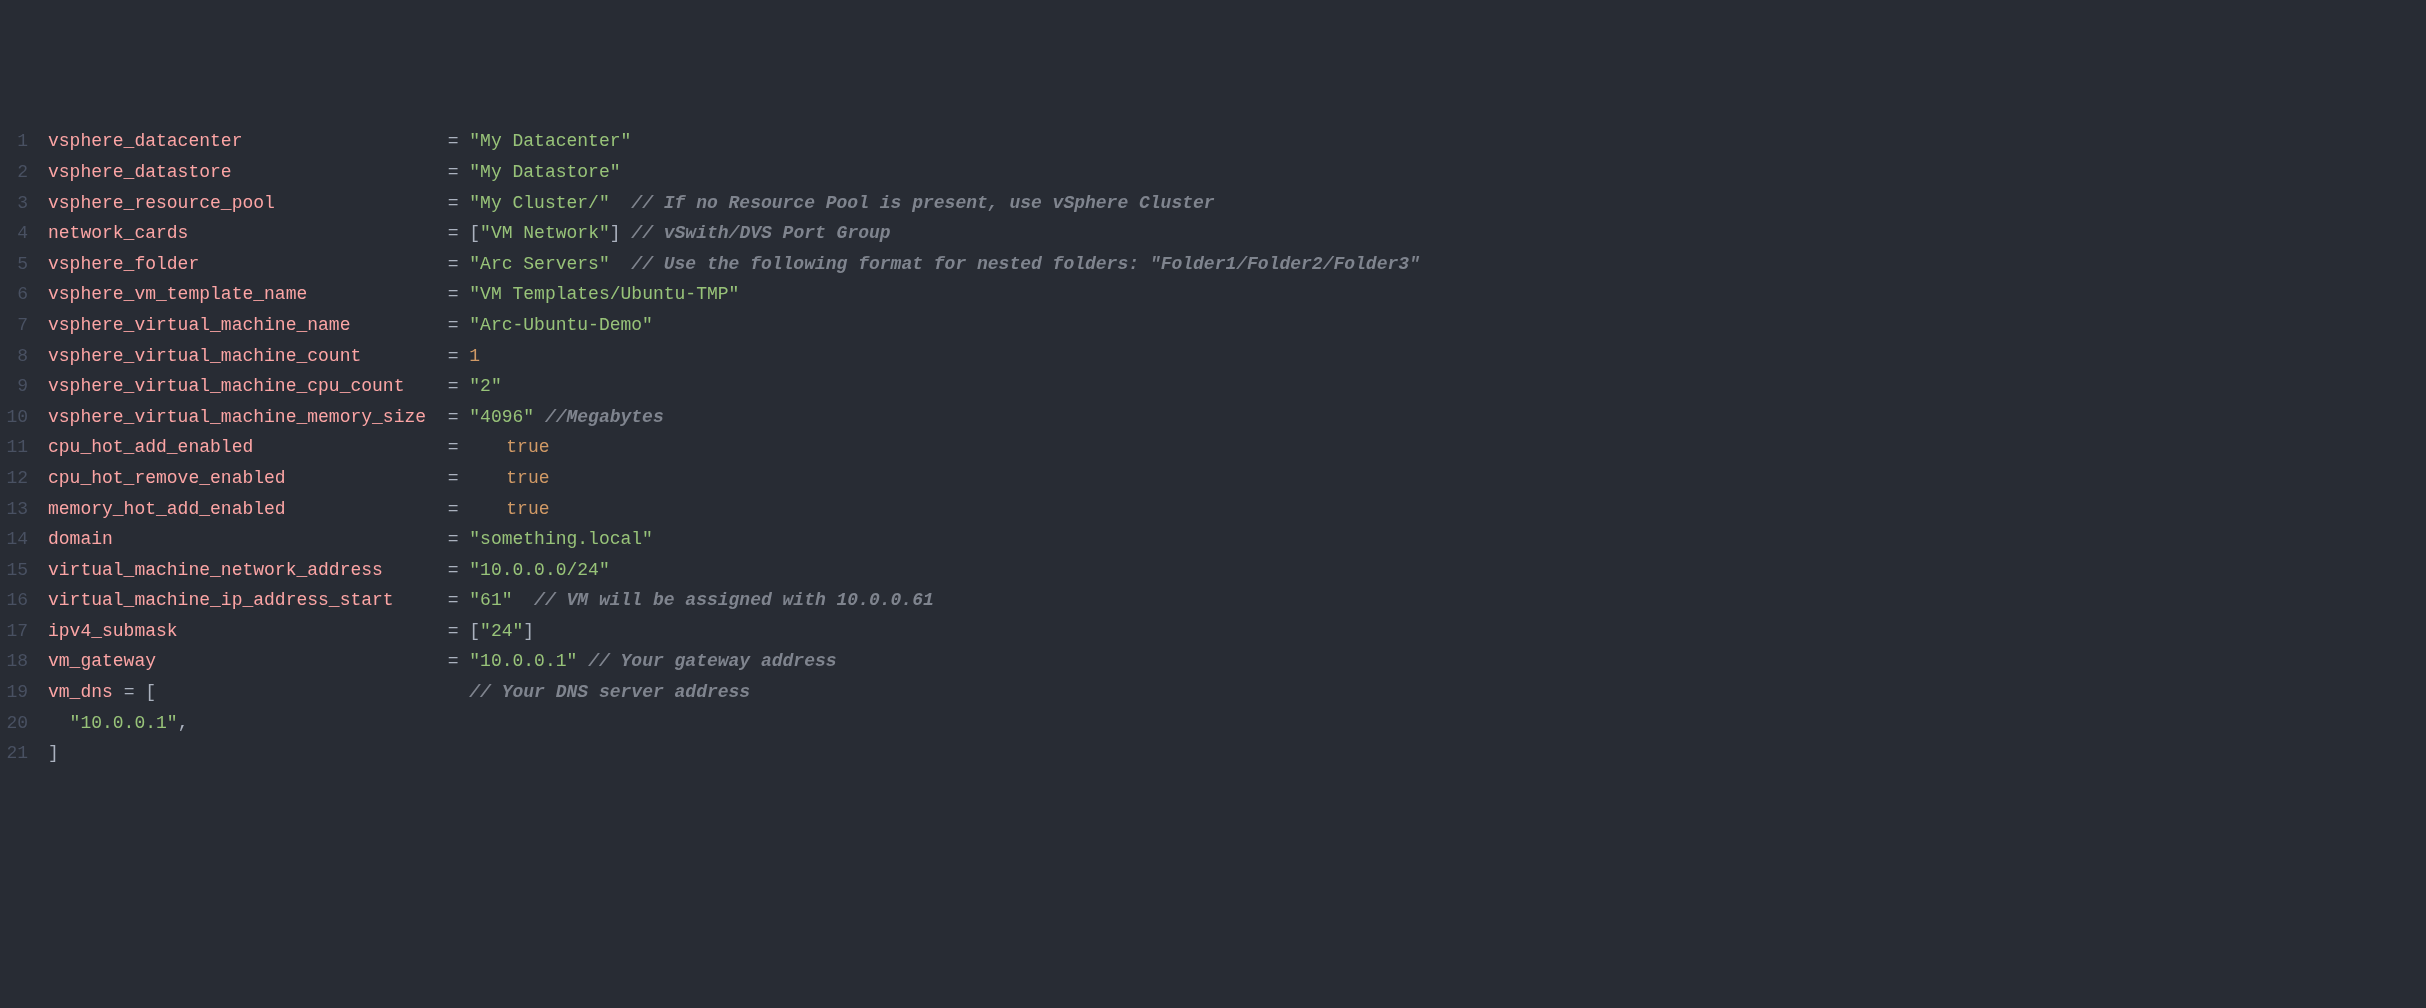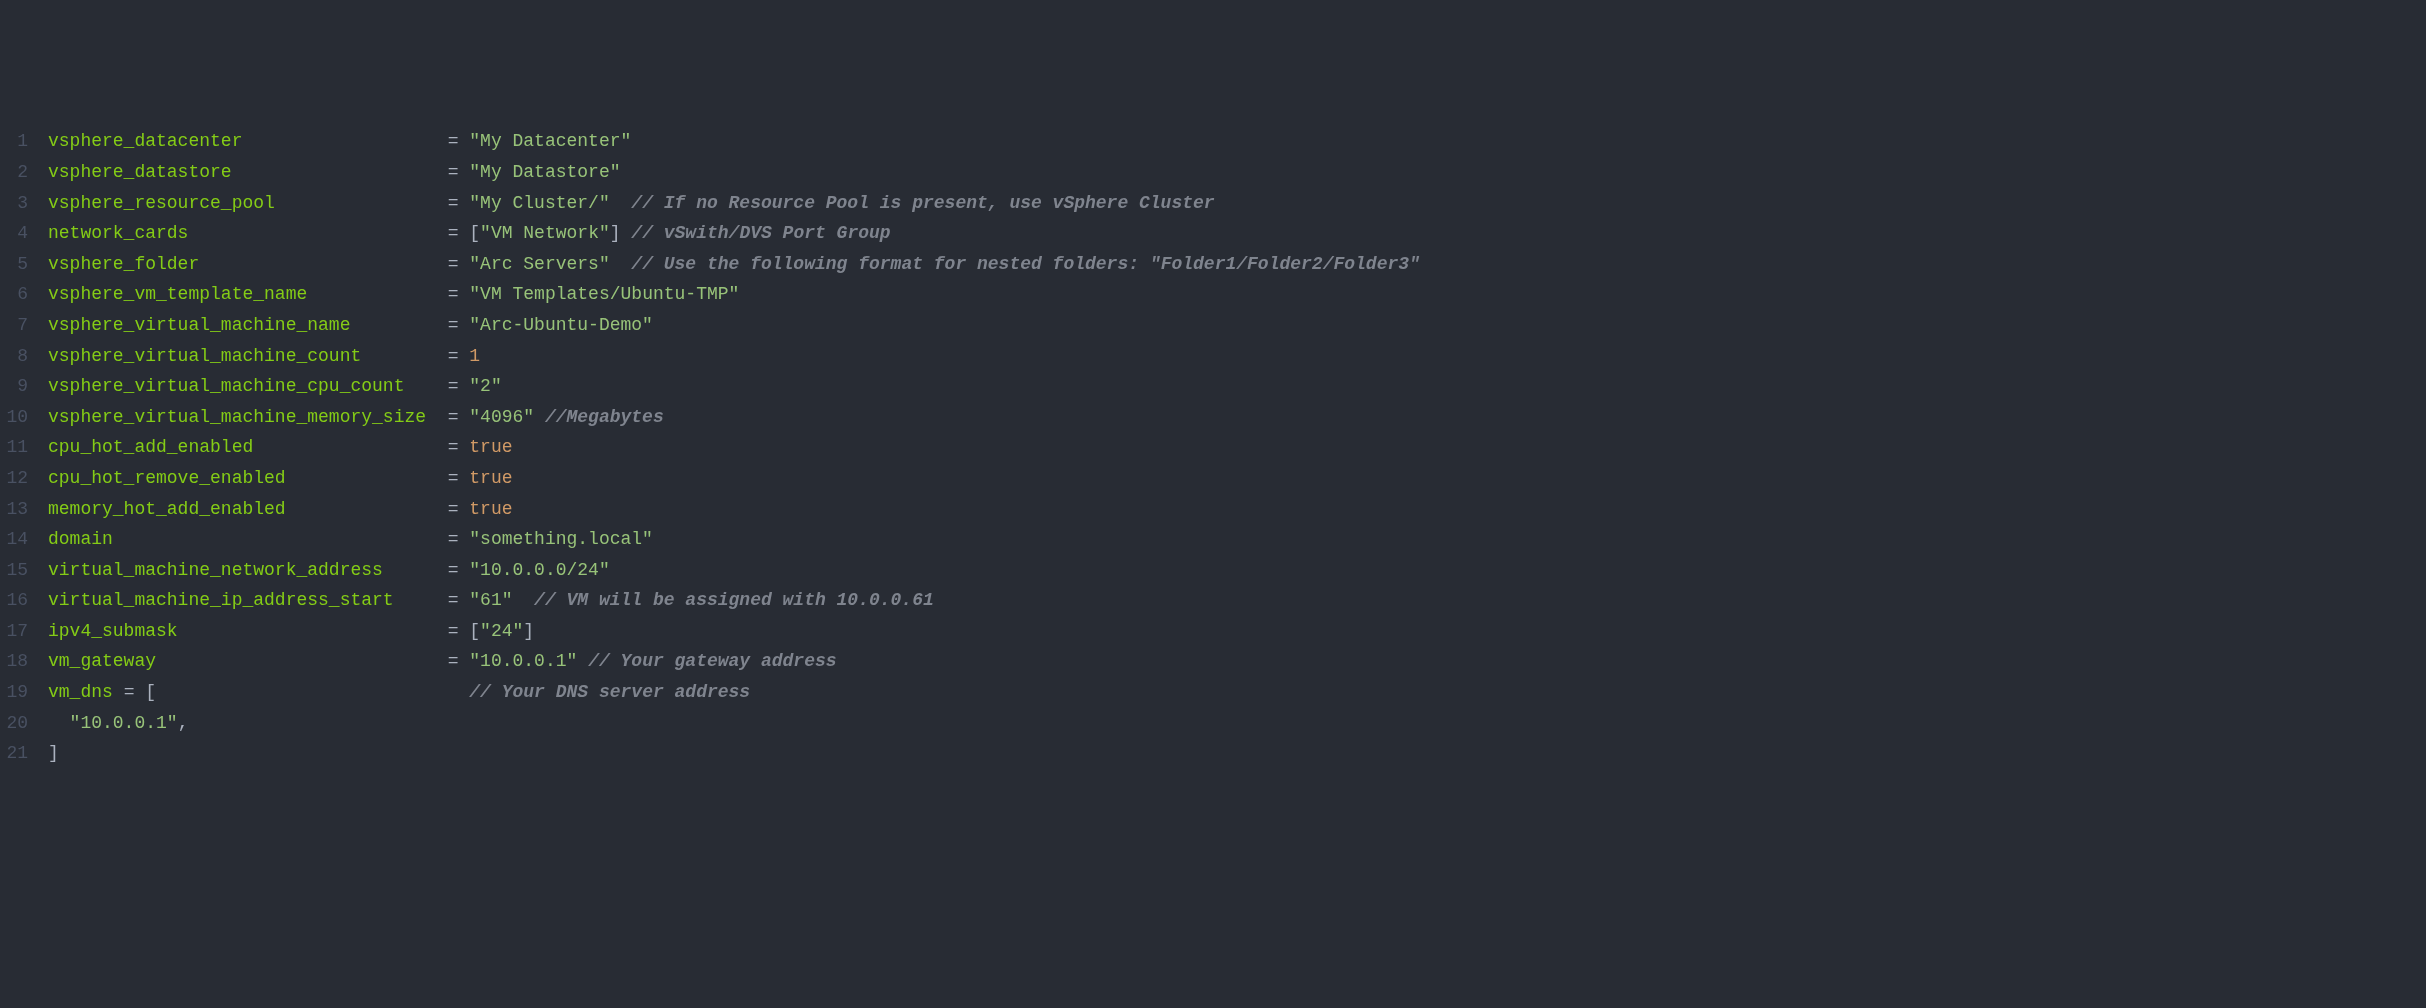--- a/index.html
+++ b/index.html
@@ -28,33 +28,34 @@
     padding-right: 20px;
     user-select: none;
     flex-shrink: 0;
     font-style: normal;
   }
   .code {
     flex: 1;
     white-space: pre;
   }
   .var {
-    color: #84cc16;
+    color: #fca5a5;
   }
   .op {
     color: #abb2bf;
   }
   .str {
     color: #98c379;
   }
   .num {
     color: #d19a66;
   }
   .bool {
     color: #d19a66;
+    margin-left: 37px;
   }
   .comment {
     color: #7f848e;
     font-style: italic;
     font-weight: bold;
   }
   .punct {
     color: #abb2bf;
   }
 </style>

